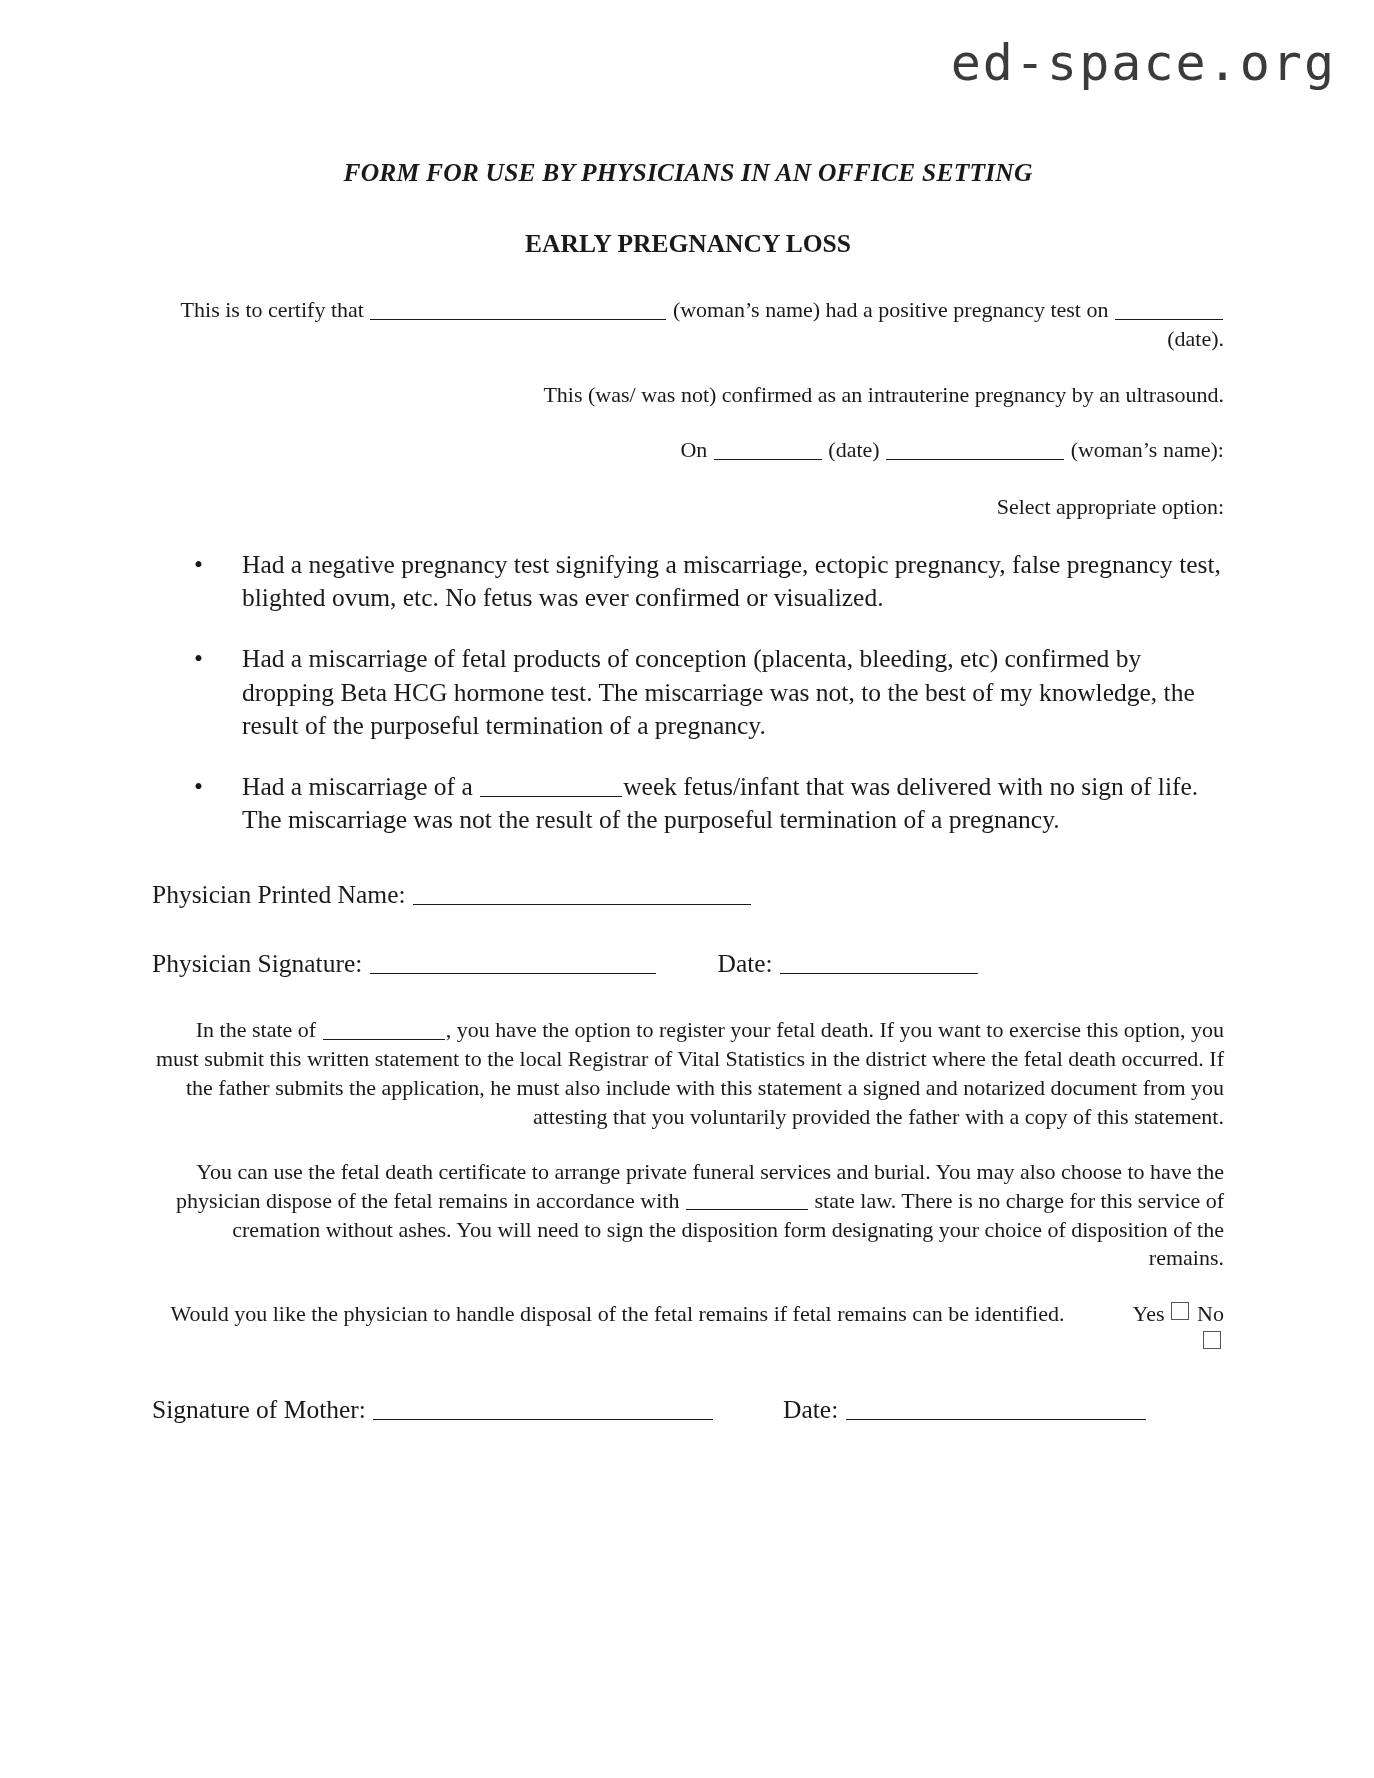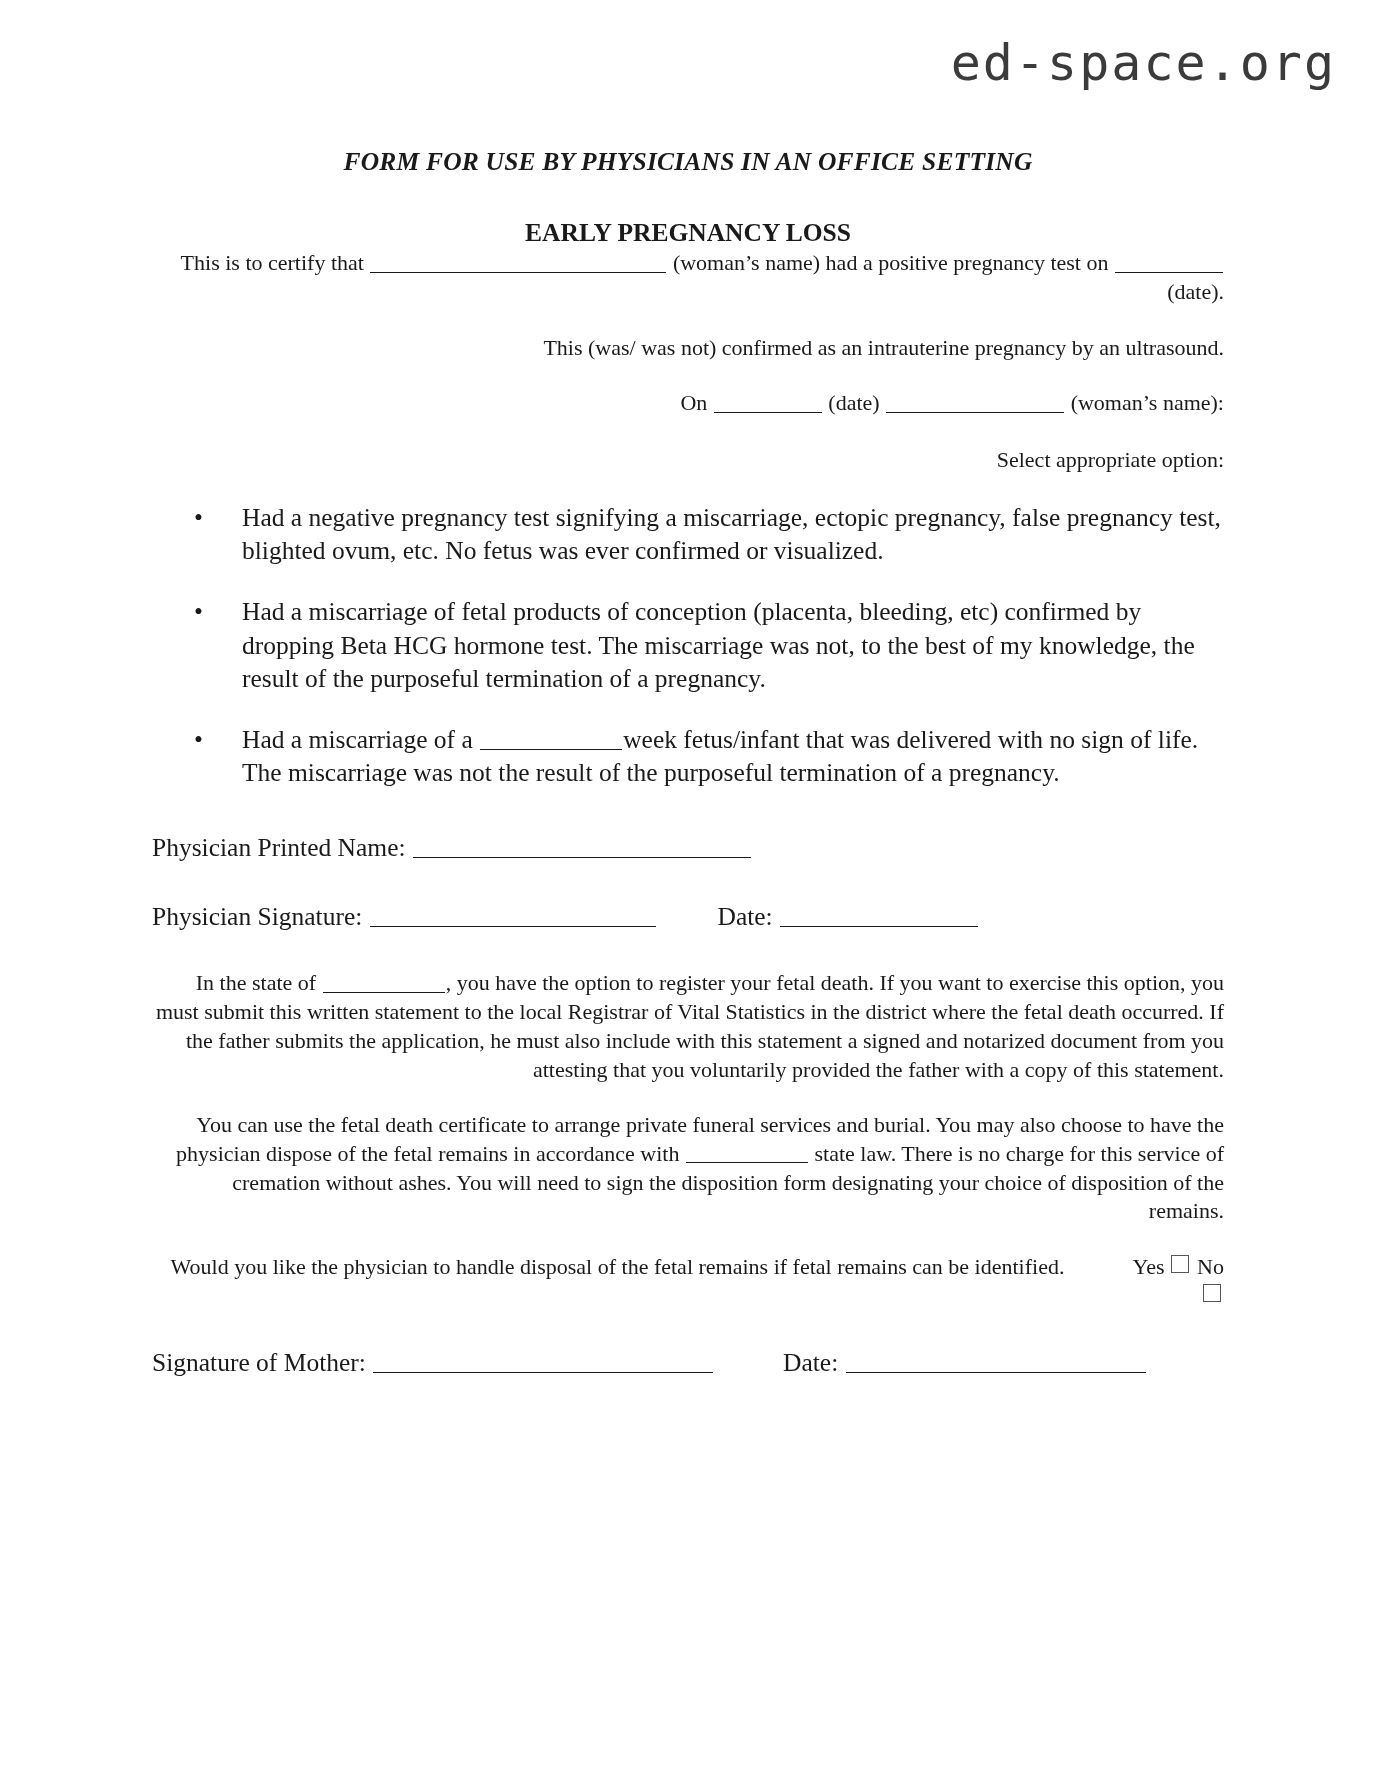--- a/index.html
+++ b/index.html
@@ -31,35 +31,35 @@
     font-size: 50px;
     letter-spacing: 2px;
     color: #3b3b3b;
     white-space: nowrap;
     font-weight: 400;
   }
   
   .content {
     position: absolute;
     left: 152px;
-    top: 146px;
+    top: 157px;
     width: 1072px;
   }
   .heading {
     text-align: center;
     font-weight: bold;
     font-size: 25.5px;
     line-height: 1.28;
   }
   .heading.italic {
     font-style: italic;
     letter-spacing: 0.2px;
   }
   .h-gap-1 { margin-bottom: 38px; }
-  .h-gap-2 { }
+  .h-gap-2 { margin-bottom: 36px; }
   .h-gap-3 { margin-bottom: 33px; }
 
   p.body {
     font-size: 22px;
     line-height: 1.30;
     margin: 0 0 27px 0;
     text-align: right;
   }
 
   .blank {

